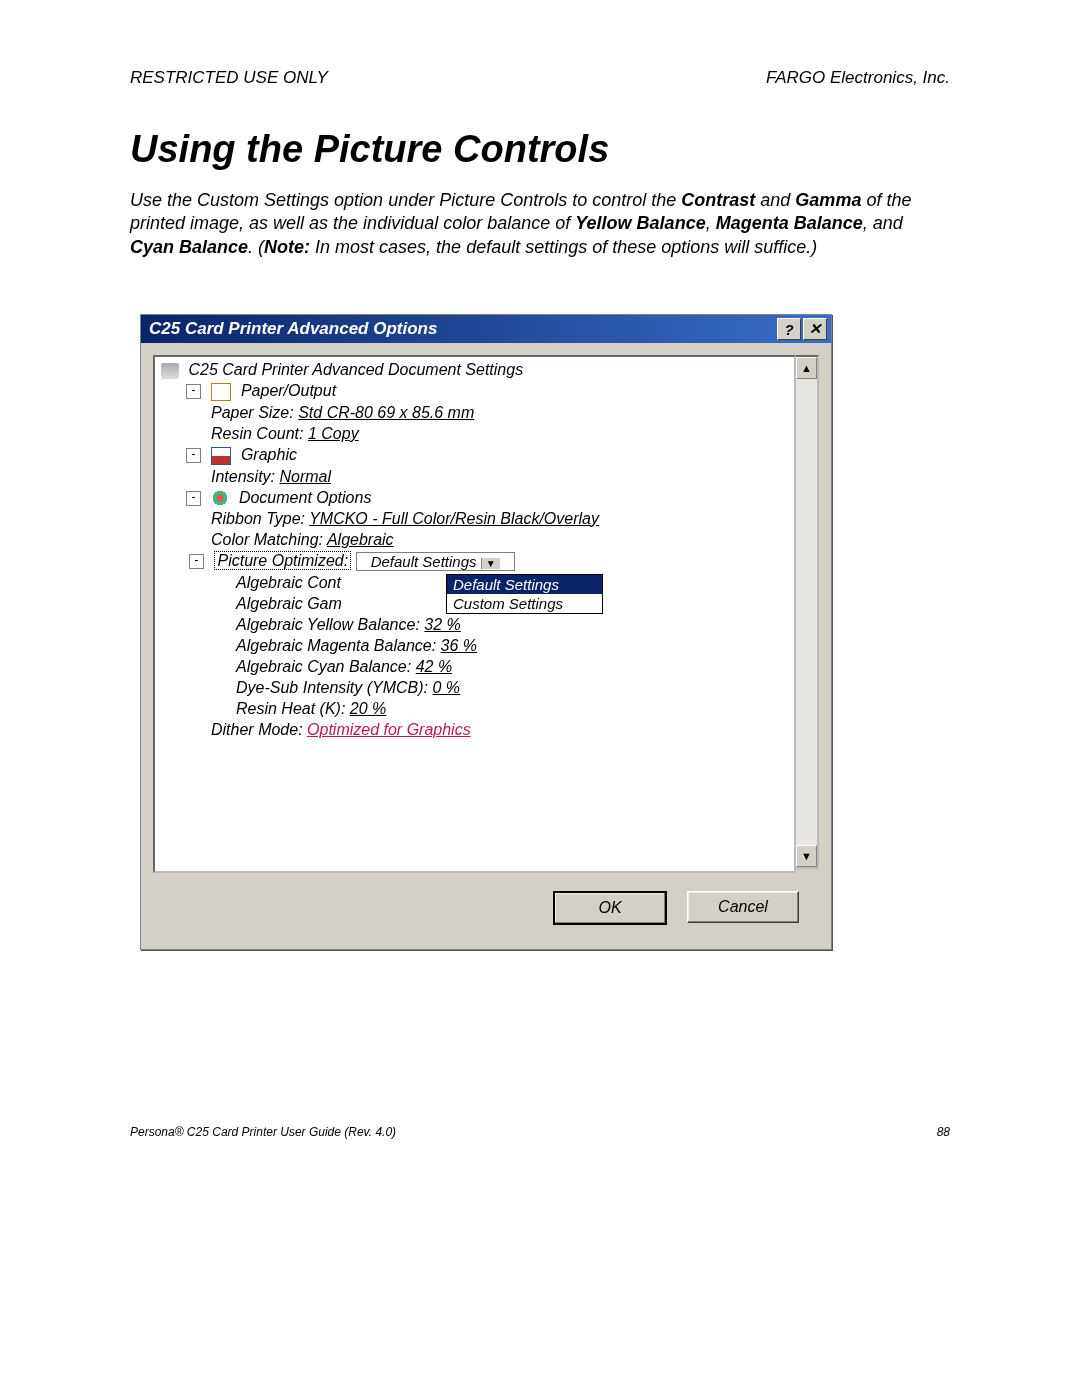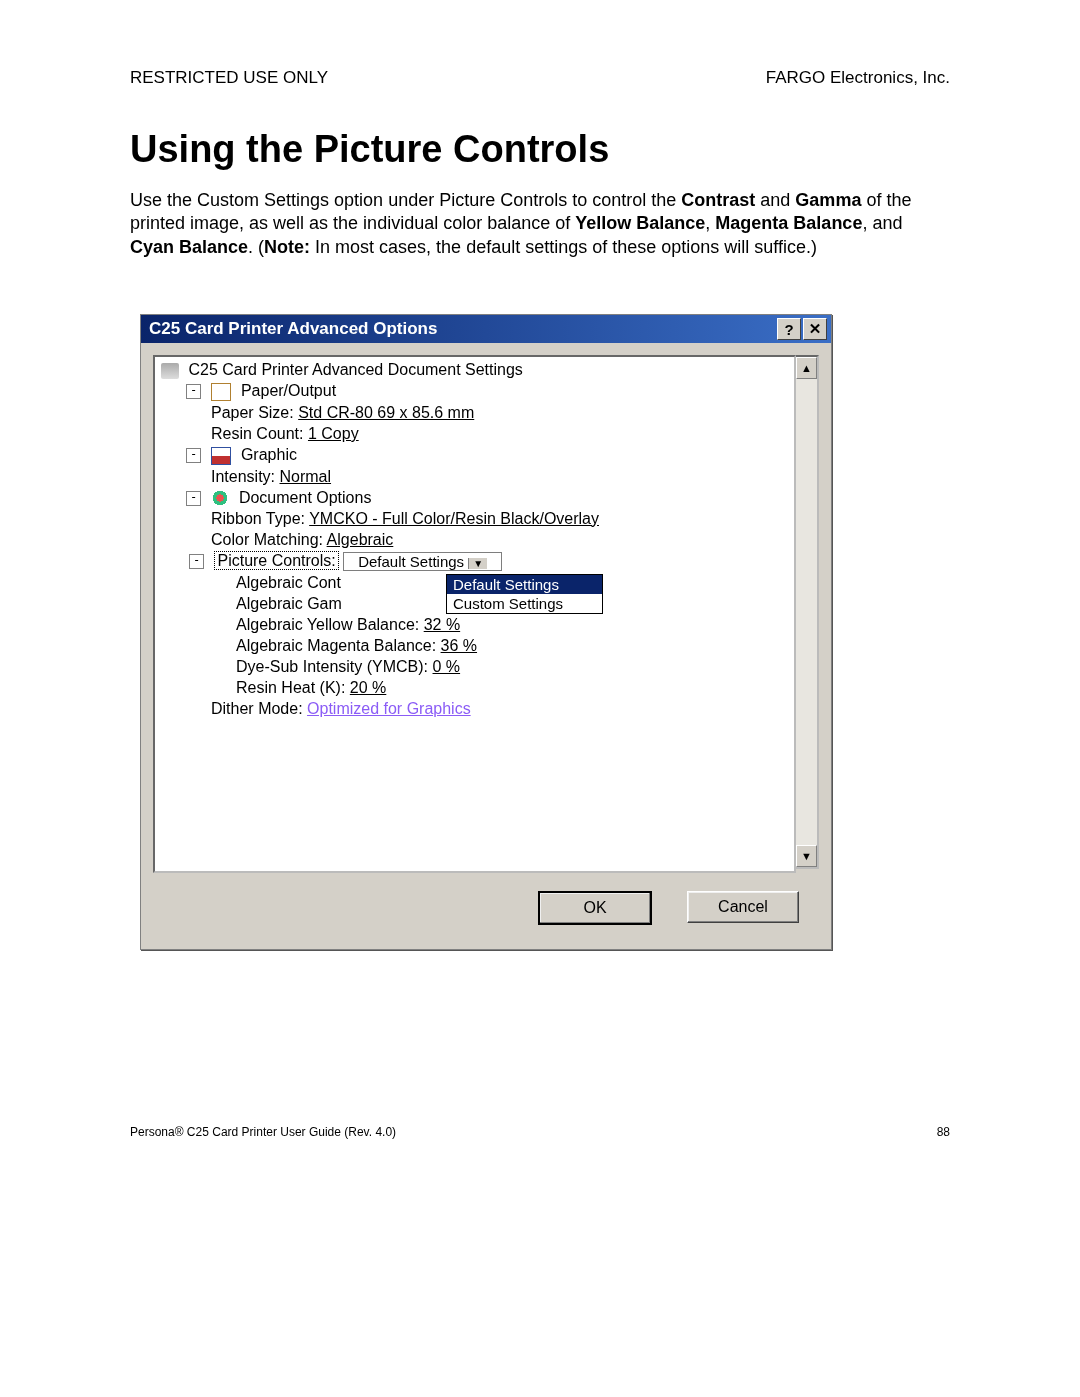--- a/index.html
+++ b/index.html
@@ -8,20 +8,21 @@
     background: #fff;
     font-family: Arial, Helvetica, sans-serif;
     font-size: 18px;
     color: #000;
     width: 1080px;
   }
   .page {
     padding: 68px 130px 40px 130px;
     box-sizing: border-box;
     width: 1080px;
+    font-style: italic;
   }
   .header-row, .footer-row {
     display: flex;
     justify-content: space-between;
     font-size: 17px;
   }
   h1.section-title {
     font-size: 38px;
     font-weight: bold;
     margin: 40px 0 18px 0;
@@ -134,37 +135,37 @@
     text-align:center;font-size:10px;
   }
   .dropdown-open {
     position:absolute;border:1px solid #000;background:#fff;
     font-size:15px;width:155px;
   }
   .dropdown-open .opt { padding:1px 6px; }
   .dropdown-open .opt.sel { background:#0a246a;color:#fff; }
 
   .btn-row {
-    display:flex;justify-content:flex-end;gap:35px;
+    display:flex;justify-content:flex-end;gap:20px;
     padding:18px 20px 12px 0;
   }
   .win-btn {
     width:110px;height:30px;
     background:#d4d0c8;
     border:1px solid #fff;
     border-right-color:#404040;border-bottom-color:#404040;
     box-shadow: inset -1px -1px 0 #808080, inset 1px 1px 0 #f0f0f0;
     font-family: Tahoma, Verdana, sans-serif;
     font-size:16px;
     display:flex;align-items:center;justify-content:center;
   }
   .win-btn.default { border:2px solid #000; }
 
   .footer-row { margin-top: 175px; font-size:12px;}
-  .greyed { color:#8b5cf6; }
+  .greyed { color:#be185d; }
 </style>
 </head>
 <body>
 
 <div class="page">
   <div class="header-row">
     <span>RESTRICTED USE ONLY</span>
     <span>FARGO Electronics, Inc.</span>
   </div>
 
@@ -226,21 +227,21 @@
                   <li>
                     <span>Ribbon Type:</span>
                     <span class="u">YMCKO - Full Color/Resin Black/Overlay</span>
                   </li>
                   <li>
                     <span>Color Matching:</span>
                     <span class="u">Algebraic</span>
                   </li>
                   <li style="position:relative;">
                     <span class="plusminus" style="margin-left:-22px;">-</span>
-                    <span class="dotted-sel">Picture Controls:</span>
+                    <span class="dotted-sel">Picture Optimized:</span>
                     <span class="combo">
                       <span>Default Settings</span>
                       <span class="arrow">▼</span>
                     </span>
                     <div class="dropdown-open" style="left:235px;top:22px;">
                       <div class="opt sel">Default Settings</div>
                       <div class="opt">Custom Settings</div>
                     </div>
                     <ul>
                       <li>
@@ -249,20 +250,24 @@
                       <li>
                         <span>Algebraic Gam</span>
                       </li>
                       <li>
                         <span>Algebraic Yellow Balance:</span>
                         <span class="u">32 %</span>
                       </li>
                       <li>
                         <span>Algebraic Magenta Balance:</span>
                         <span class="u">36 %</span>
+                      </li>
+                      <li>
+                        <span>Algebraic Cyan Balance:</span>
+                        <span class="u">42 %</span>
                       </li>
                       <li>
                         <span>Dye-Sub Intensity (YMCB):</span>
                         <span class="u">0 %</span>
                       </li>
                       <li>
                         <span>Resin Heat (K):</span>
                         <span class="u">20 %</span>
                       </li>
                     </ul>

